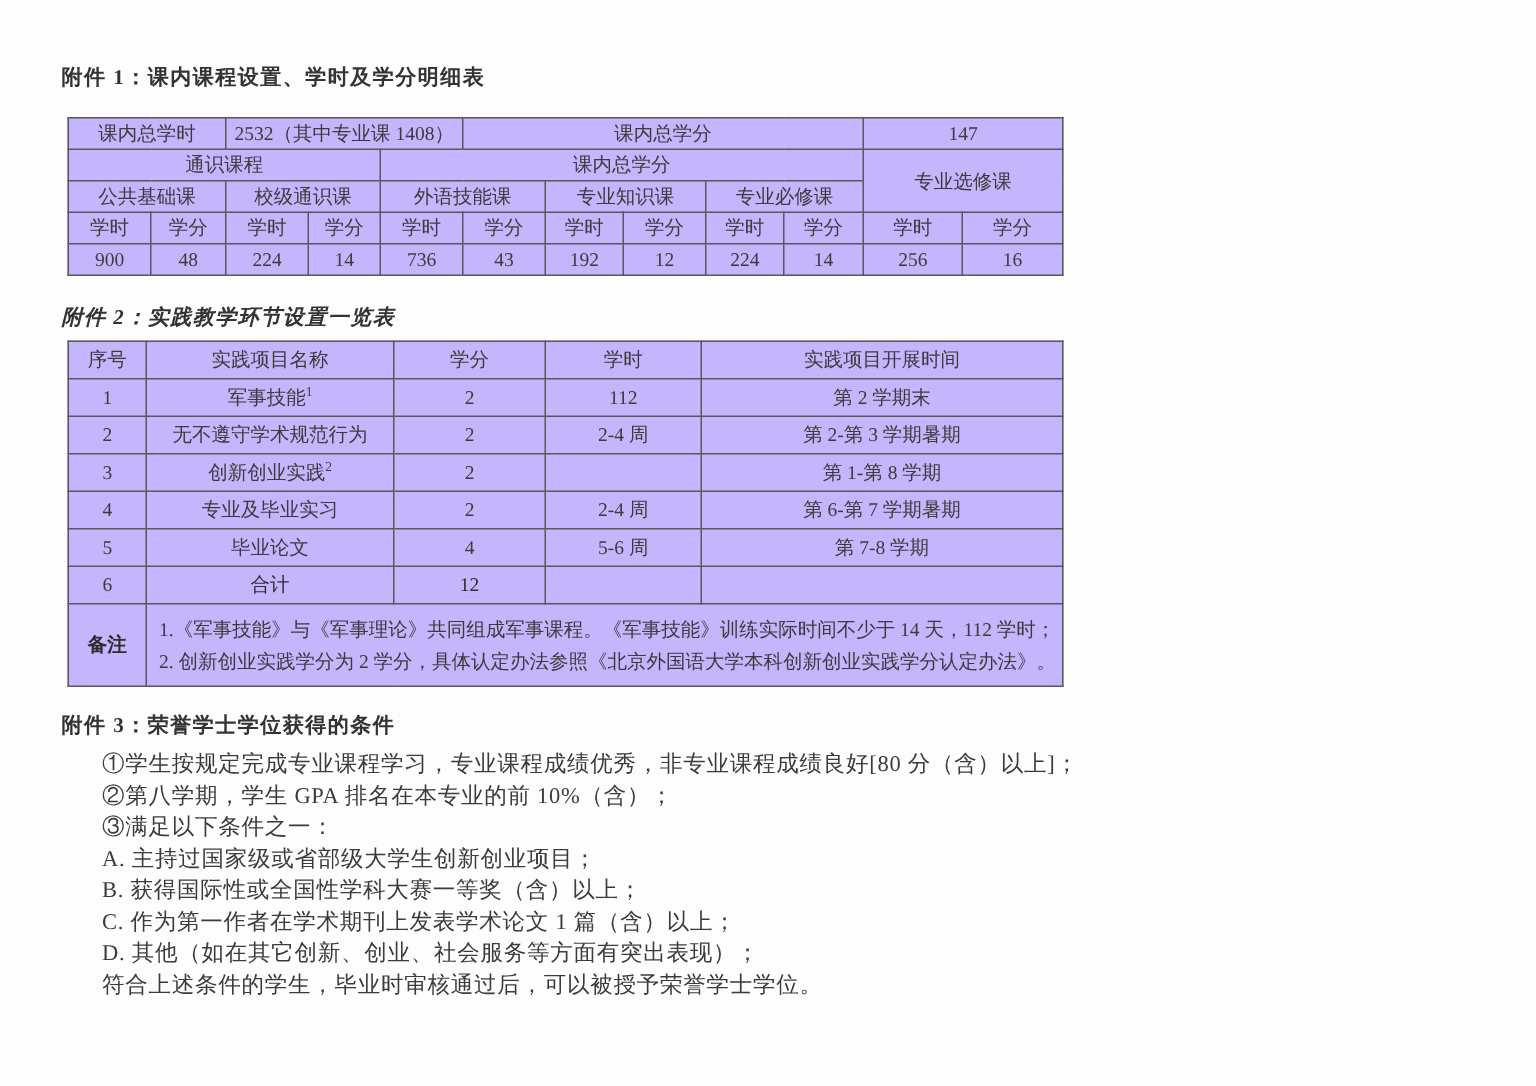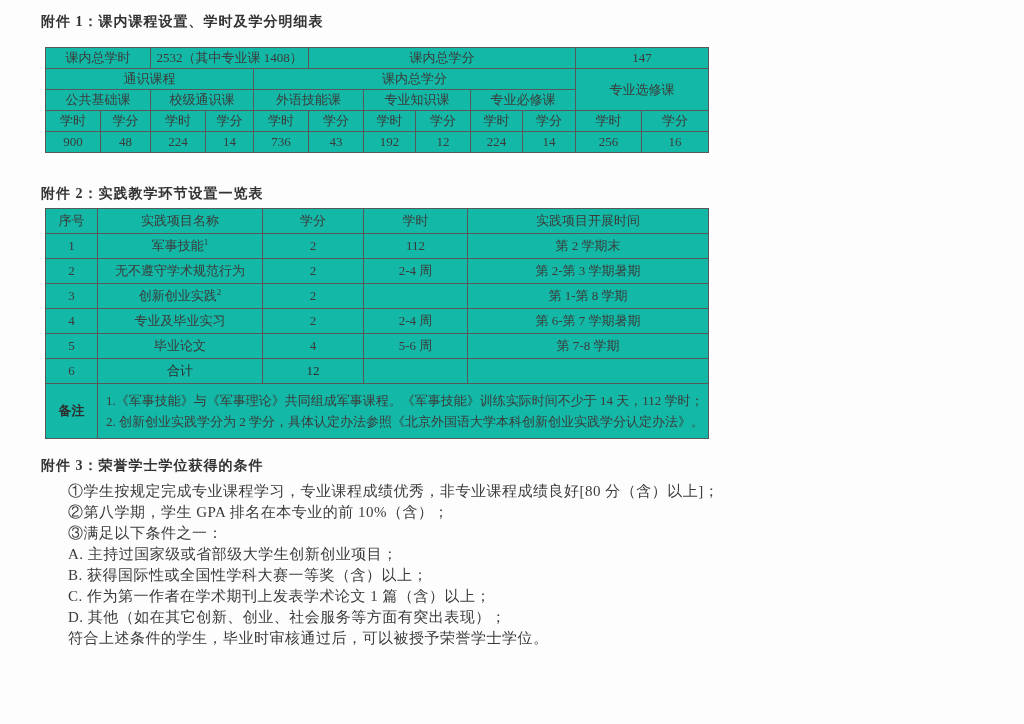--- a/index.html
+++ b/index.html
@@ -13,29 +13,29 @@
   .page { position: relative; width: 1024px; height: 724px; }
 
   .appendix-title {
     margin-left: 41px;
     font-size: 14px;
     font-weight: bold;
     color: #333333;
     line-height: 17px;
     letter-spacing: 1px;
   }
-  #title1 { padding-top: 13px; }
-  #title2 { margin-top: 32px; }
+  #title1 { padding-top: 44px; }
+  #title2 { margin-top: 20px; font-style: italic; }
   #title3 { margin-top: 18px; }
 
   table {
     border-collapse: collapse;
     table-layout: fixed;
     margin-left: 45px;
-    background: #14b8a6;
+    background: #c4b5fd;
   }
   #table1 { margin-top: 17px; width: 663px; }
   #table2 { margin-top: 6px;  width: 663px; }
   td {
     border: 1px solid #585858;
     text-align: center;
     vertical-align: middle;
     font-size: 13px;
     color: #3b3b3b;
     overflow: hidden;

